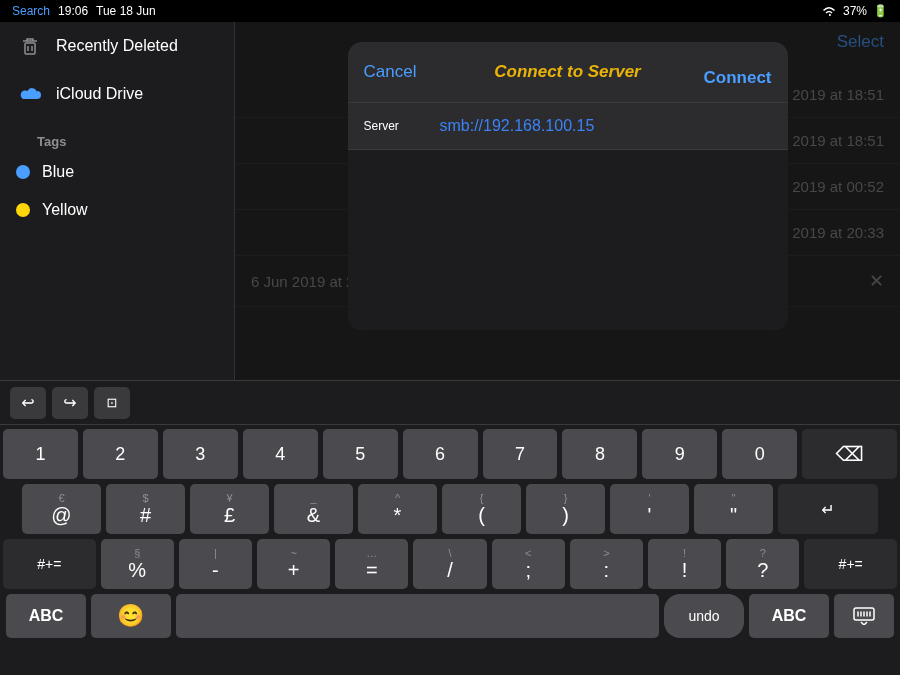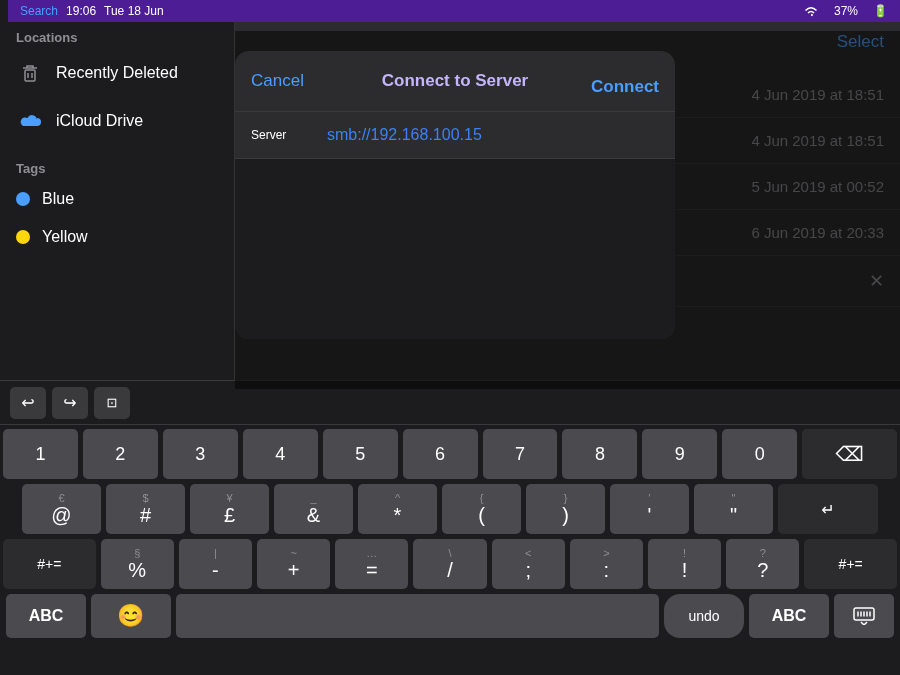--- a/index.html
+++ b/index.html
@@ -9,35 +9,35 @@
       height: 675px;
       background: #1c1c1e;
       font-family: -apple-system, 'Helvetica Neue', Arial, sans-serif;
       overflow: hidden;
       position: relative;
     }
 
     
     .status-bar {
       position: absolute;
-      top: 0; left: 8px; right: 0;
+      top: 0; left: 0; right: 0;
       height: 22px;
-      background: #4c1d95;
+      background: #000000;
       display: flex;
       align-items: center;
       justify-content: space-between;
       padding: 0 12px;
       z-index: 100;
     }
     .status-bar-left {
       display: flex; align-items: center; gap: 8px;
       color: #fff; font-size: 12px; font-weight: 500;
     }
     .status-bar-right {
-      display: flex; align-items: center; gap: 15px;
+      display: flex; align-items: center; gap: 6px;
       color: #fff; font-size: 12px;
     }
 
     
     .sidebar {
       position: absolute;
       top: 22px; left: 0;
       width: 235px; bottom: 0;
       background: #1c1c1e;
       border-right: 1px solid #333;
@@ -68,21 +68,21 @@
       width: 28px; height: 28px;
       display: flex; align-items: center; justify-content: center;
       border-radius: 6px;
       font-size: 18px;
       flex-shrink: 0;
     }
     .icon-ipad { background: #fff; color: #1c1c1e; font-size: 16px; }
     .icon-icloud { background: transparent; color: #4a9eff; font-size: 22px; }
     .icon-trash { background: transparent; color: #8e8e93; font-size: 20px; }
 
-    .tags-section { margin-top: 8px; }
+    .tags-section { margin-top: 8px; margin-left: 21px; }
     .tag-dot {
       width: 14px; height: 14px;
       border-radius: 50%;
       flex-shrink: 0;
     }
 
     
     .main-content {
       position: absolute;
       top: 22px; left: 235px; right: 0;
@@ -118,48 +118,49 @@
     }
     .file-row .delete-x {
       color: #8e8e93;
       font-size: 18px;
       cursor: pointer;
     }
 
     
     .dialog-overlay {
       position: absolute;
-      top: 31px; left: 235px; right: 0;
+      top: 22px; left: 235px; right: 0;
       height: 358px;
       background: rgba(0,0,0,0.5);
       z-index: 50;
       display: flex;
       align-items: flex-start;
-      justify-content: flex-start;
+      justify-content: center;
       padding-top: 20px;
     }
     .dialog {
       width: 440px;
       background: #2c2c2e;
       border-radius: 14px;
       overflow: hidden;
     }
     .dialog-header {
       display: flex;
       align-items: center;
       justify-content: space-between;
       padding: 14px 16px;
       border-bottom: 1px solid #3a3a3c;
     }
     .dialog-title {
-      color: #c4b5fd;
+      color: #eab308;
       font-size: 17px;
       font-weight: 600;
       flex: 1;
       text-align: center;
+      font-style: italic;
     }
     .dialog-cancel {
       color: #4a9eff;
       font-size: 17px;
       cursor: pointer;
       min-width: 70px;
     }
     .dialog-connect {
       color: #4a9eff;
       font-size: 17px;
@@ -310,21 +311,20 @@
       <path d="M5 8 Q8 5 11 8" stroke="white" stroke-width="1.5" fill="none"></path>
       <path d="M2.5 5.5 Q8 0 13.5 5.5" stroke="white" stroke-width="1.5" fill="none"></path>
     </svg>
     <span>37%</span>
     <span>🔋</span>
   </div>
 </div>
 
 <div class="sidebar">
 
-  <div class="section-header">Locations</div>
 
 
   <div class="sidebar-item">
     <div class="item-icon icon-trash">
       <svg width="22" height="22" viewBox="0 0 22 22" stroke="#8e8e93" fill="none" stroke-width="1.5">
         <polyline points="4,6 18,6"></polyline>
         <path d="M8 6V4h6v2"></path>
         <rect x="6" y="8" width="10" height="11" rx="1"></rect>
         <line x1="9" y1="11" x2="9" y2="16"></line>
         <line x1="13" y1="11" x2="13" y2="16"></line>

